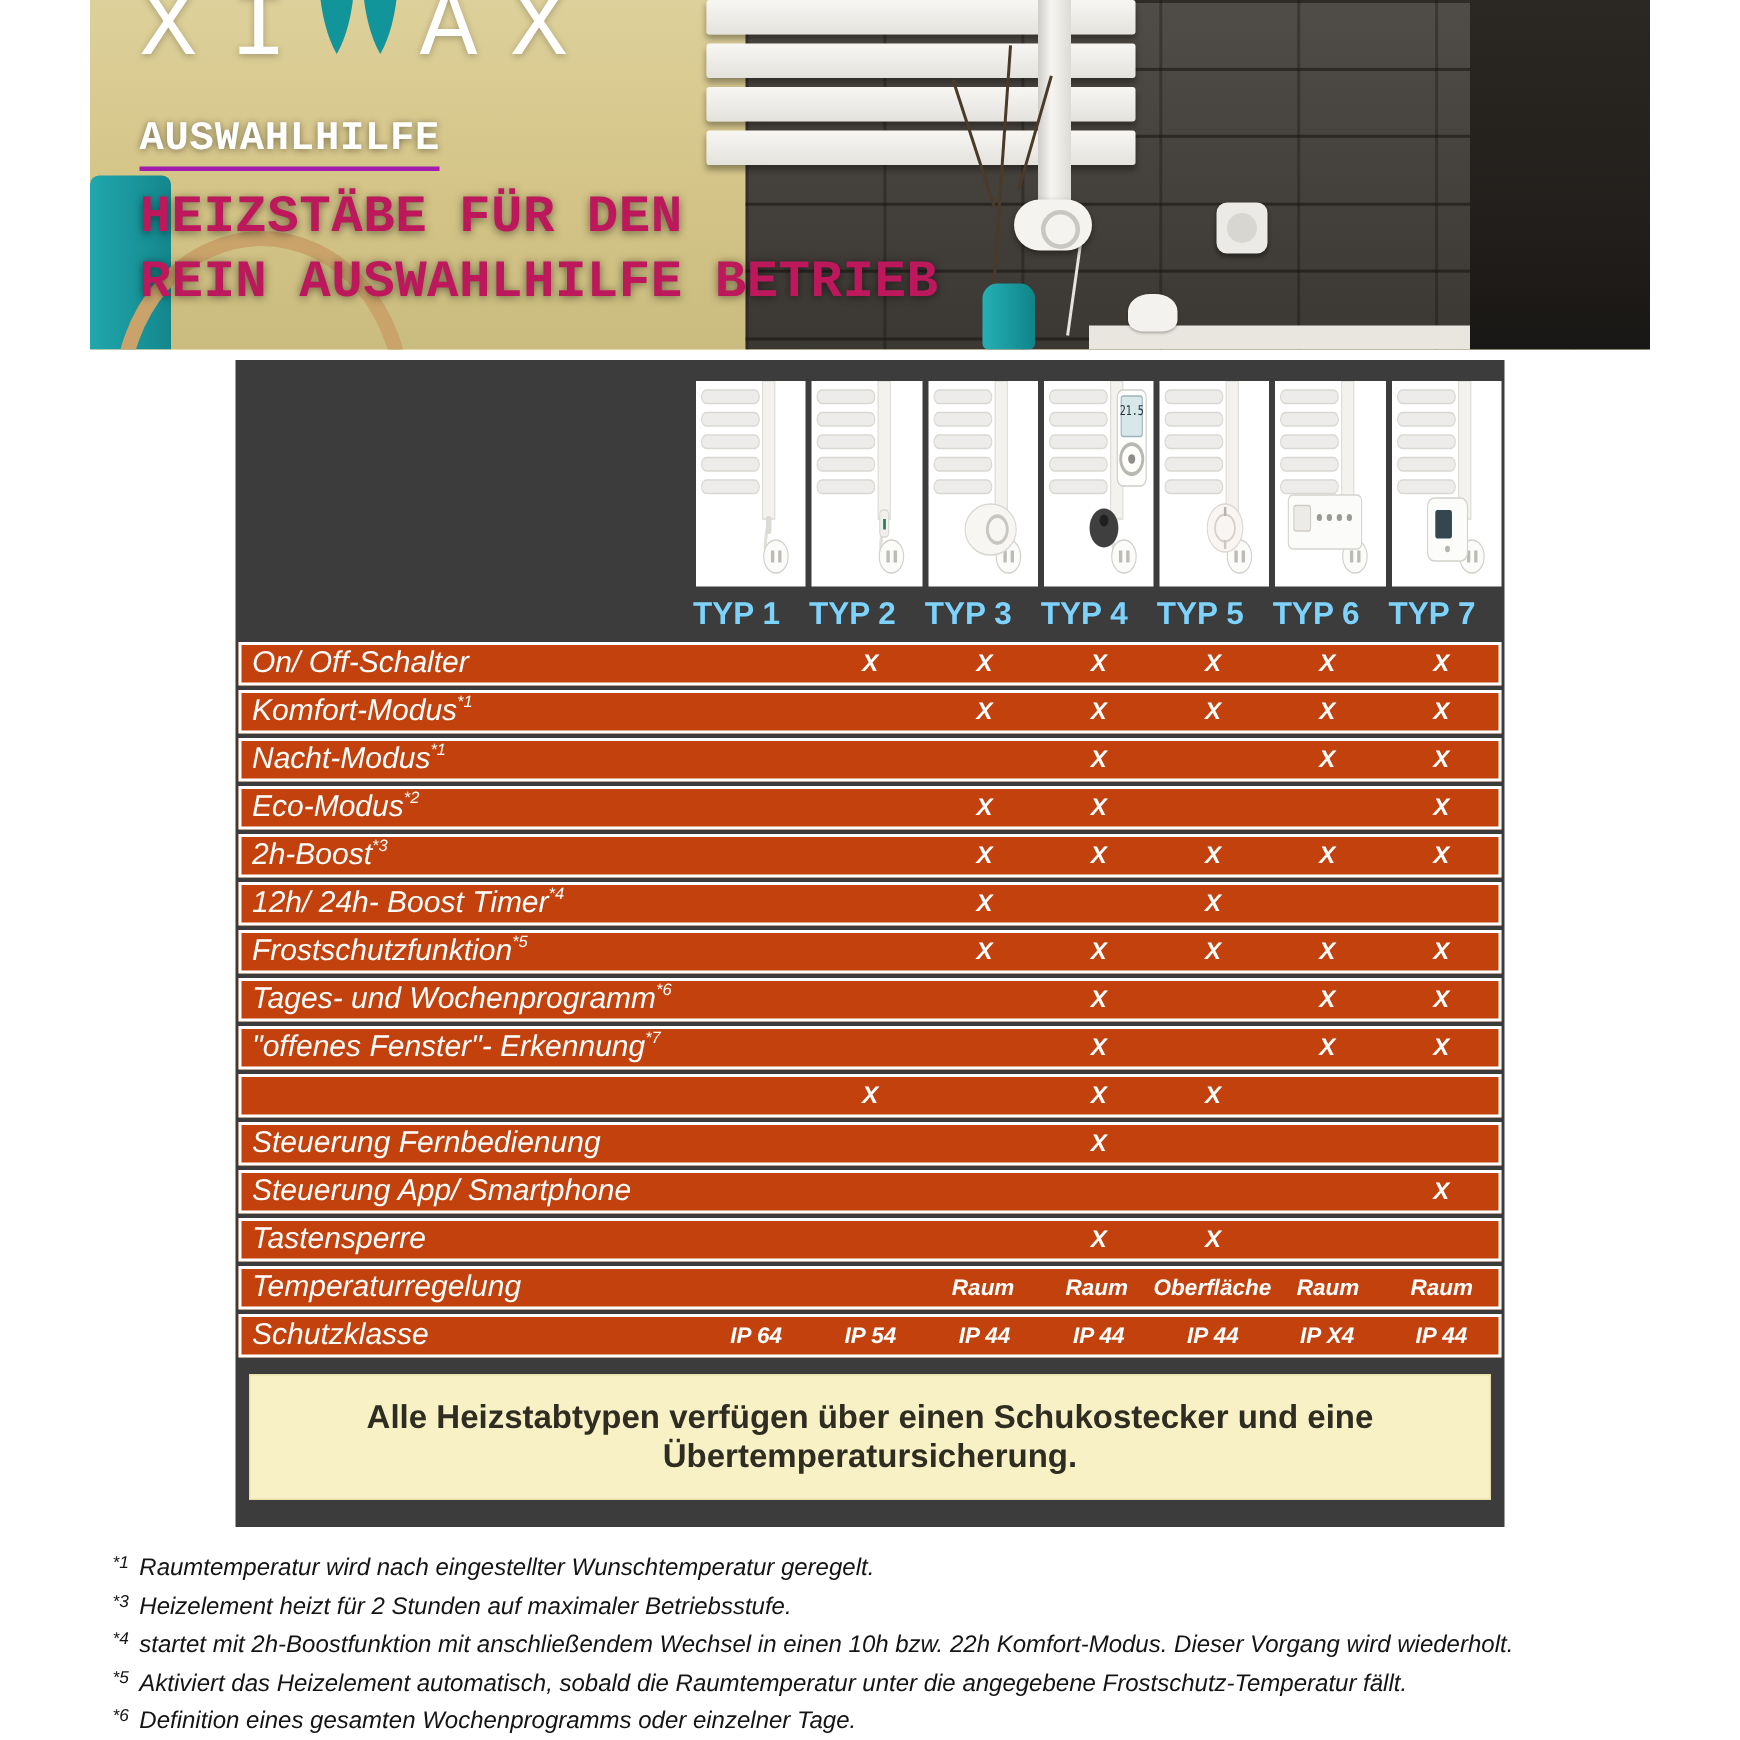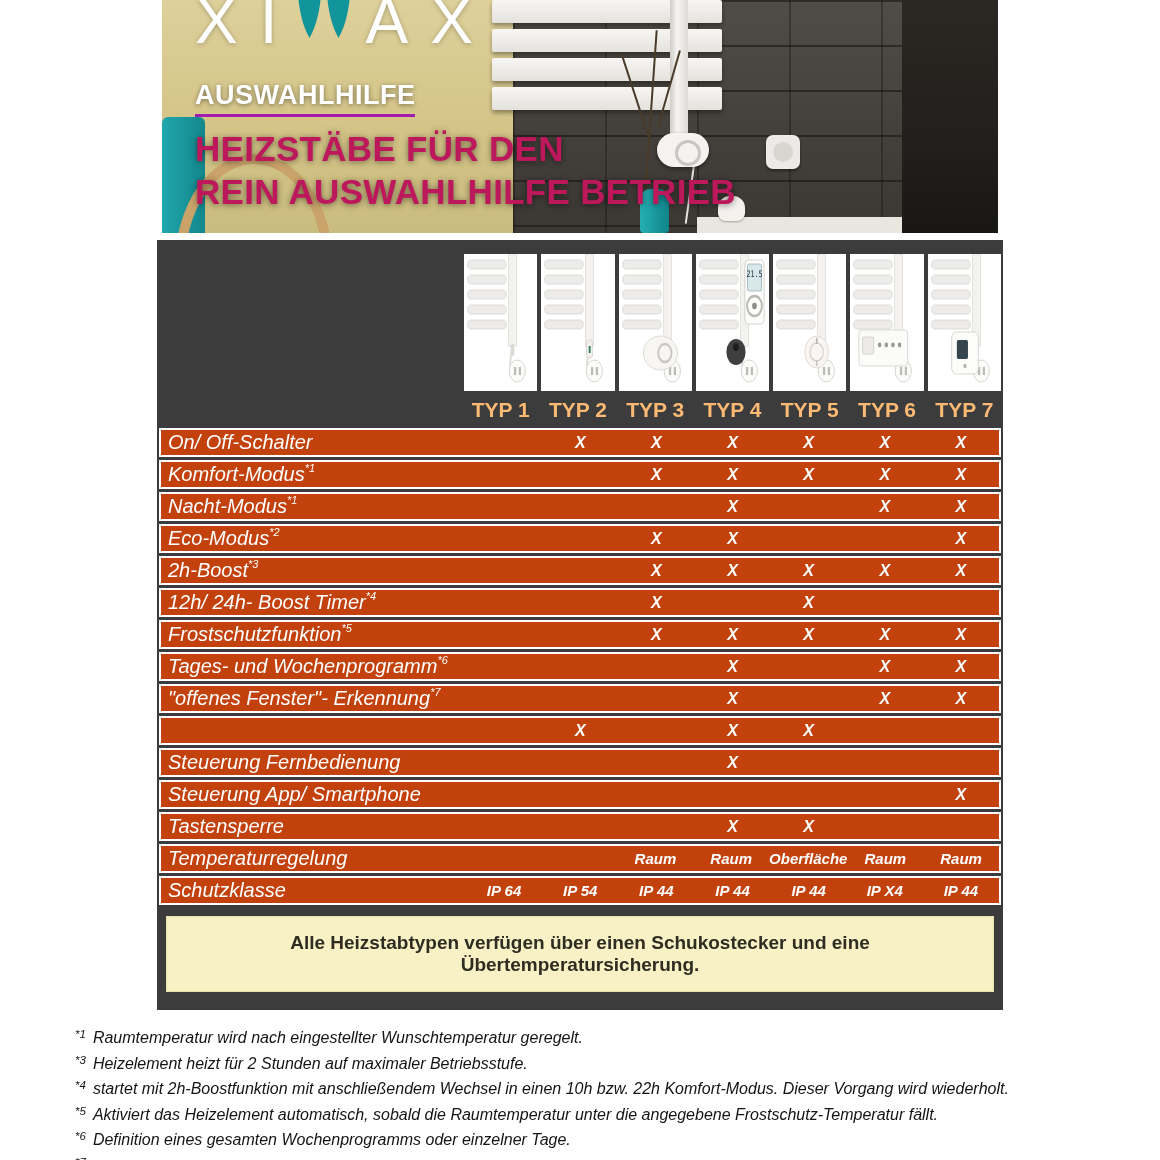--- a/index.html
+++ b/index.html
@@ -1,21 +1,21 @@
 <!DOCTYPE html>
 <html><head>
 <meta charset="utf-8">
 <style>
   * { margin:0; padding:0; box-sizing:border-box; }
   html,body { background:#ffffff; }
   body { font-family:"Liberation Sans", sans-serif; }
   .page { position:relative; width:1160px; height:1160px; margin:0 auto; background:#fff; overflow:hidden; }
 
   
-  .hero { position:relative; width:836px; height:233px; margin:0 auto; overflow:hidden; background:#d8c98e; }
+  .hero { position:relative; width:1040px; height:233px; margin:0 auto; overflow:hidden; background:#d8c98e;font-family:Liberation Mono, monospace; }
   .wall-yellow { position:absolute; left:0; top:0; width:46%; height:100%;
     background:linear-gradient(180deg,#ddd09a 0%, #d4c487 55%, #cabb7e 100%); }
   .wall-tiles { position:absolute; left:42%; top:0; right:0; height:100%;
     background:
       repeating-linear-gradient(180deg, rgba(20,18,15,.55) 0 2px, transparent 2px 45px),
       repeating-linear-gradient(90deg, rgba(20,18,15,.35) 0 2px, transparent 2px 92px),
       linear-gradient(180deg,#504c47 0%, #45413c 50%, #3b3733 100%); }
   .furniture { position:absolute; right:0; top:0; width:11.5%; height:100%;
     background:linear-gradient(180deg,#2b2723 0%, #221f1c 60%, #191715 100%); }
   .radiator { position:absolute; left:39.5%; top:0; width:27.5%; height:47%; display:flex; flex-direction:column; gap:6px; }
@@ -46,30 +46,30 @@
   .hero-title { margin-top:10px; color:#be185d; font-size:35px; font-weight:700; line-height:43px; letter-spacing:.3px;
     text-shadow:0 1px 6px rgba(0,0,0,.5); }
 
   
   .table-block { width:846px; margin:7px auto 0; background:#3c3c3c; padding:14px 0 18px; }
   .grid { display:grid; grid-template-columns:305px repeat(7, 1fr); }
   .thumb-cell { padding:0 2px; }
   .thumb { background:#fff; height:137px; width:100%; overflow:hidden; }
   .thumb svg { width:100%; height:100%; display:block; }
   .typ-row { margin-top:3px; }
-  .typ-label { color:#fdba74; font-size:21px; font-weight:700; text-align:center; padding:4px 0 6px; }
+  .typ-label { color:#7dd3fc; font-size:21px; font-weight:700; text-align:left; padding:4px 0 6px; }
 
   .frow { margin:0 2px 3px; border:2px solid #fff; background:#c2410c; height:29px; align-items:center;font-style:italic; }
   .flabel { color:#fff; font-size:20px; padding-left:7px; white-space:nowrap; overflow:hidden; }
   .flabel sup { font-size:11px; position:relative; top:-1px; }
   .fcell { color:#fff; text-align:center; font-weight:700; font-size:16px; }
   .fcell.txt { font-size:15px; }
 
   .info-banner { margin:11px 9px 0; background:#f8f1c6; border:1px solid #e7dfa8; padding:15px 10px;
-    text-align:center; color:#2f2d22; font-size:19px; font-weight:700; }
+    text-align:center; color:#2f2d22; font-size:22px; font-weight:700; }
 
   
   .footnotes { width:1010px; margin:16px auto 0; color:#141414; }
   .fnote { font-size:16px; font-style:italic; line-height:23.5px; white-space:nowrap; }
   .fnote .mark { font-style:italic; font-size:11.5px; position:relative; top:-5px; margin-right:7px; font-weight:400; }
 </style>
 </head>
 <body>
 
 <div class="page">

